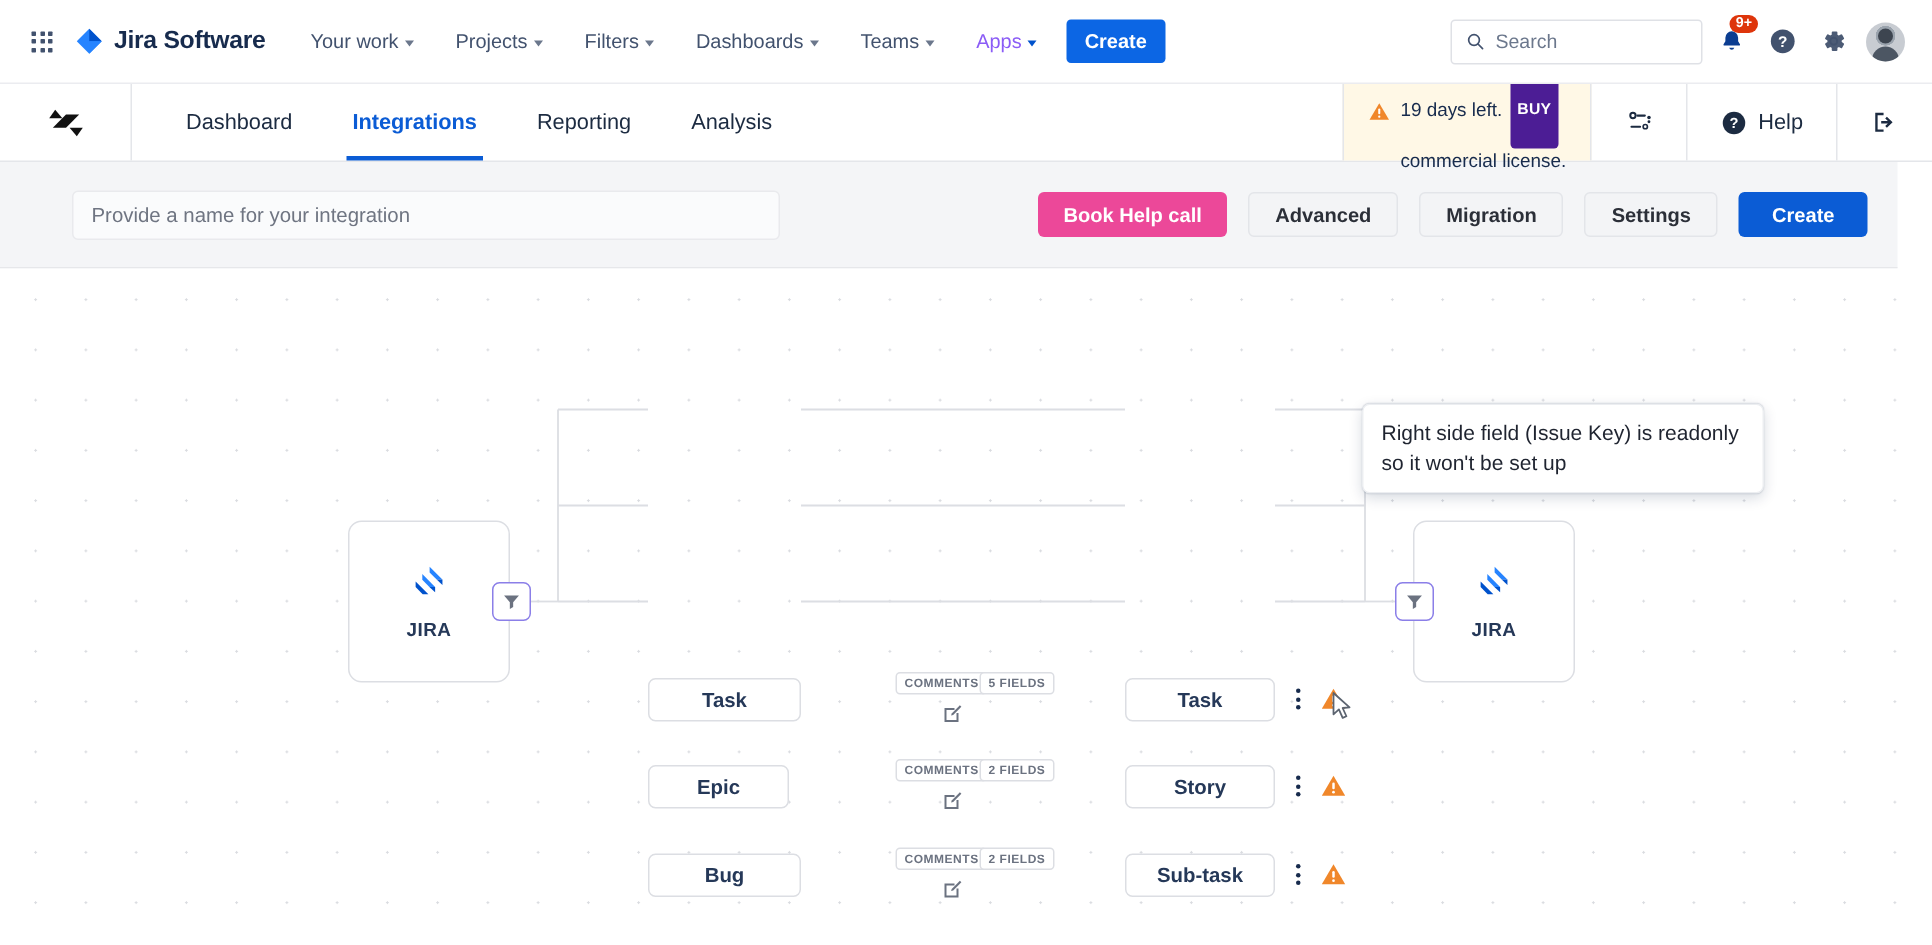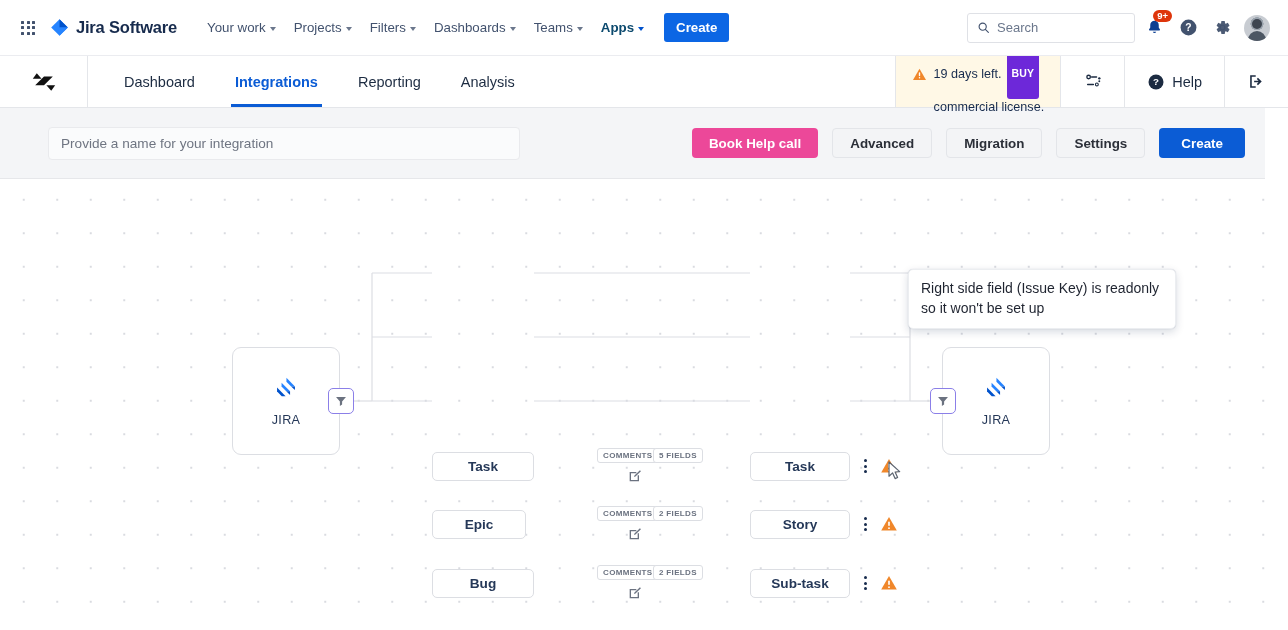--- a/index.html
+++ b/index.html
@@ -23,27 +23,27 @@
     width: 28px; height: 28px;
     display: flex; align-items: center; justify-content: center;
     margin-right: 8px; border-radius: 3px; cursor: pointer;
   }
   .grid9 { display: grid; grid-template-columns: repeat(3, 3px); grid-template-rows: repeat(3,3px); gap: 2.5px; }
   .grid9 i { display:block; width:3px; height:3px; background:#42526e; border-radius:0.5px; }
 
   .brand { display: flex; align-items: center; gap: 7px; margin-right: 22px; cursor: pointer; }
   .brand-text { font-size: 16.5px; font-weight: 600; color: #172b4d; letter-spacing: -0.2px; white-space: nowrap;}
 
-  .nav-items { display: flex; align-items: flex-end; gap: 2px; }
+  .nav-items { display: flex; align-items: flex-end; gap: 12px; }
   .nav-item {
     display: flex; align-items: center; gap: 4px;
     font-size: 13.3px; color: #42526e; font-weight: 400;
     padding: 6px 8px; border-radius: 3px; cursor: pointer; white-space: nowrap;
   }
-  .nav-item.active { color: #0c4a6e; font-weight: bold; }
+  .nav-item.active { color: #8b5cf6; }
   .caret { width: 0; height: 0; border-left: 3.5px solid transparent; border-right: 3.5px solid transparent;
            border-top: 4px solid #6b778c; display:inline-block; margin-top:2px; }
   .nav-item.active .caret { border-top-color: #0052cc; }
 
   .create-btn {
     background: #0c66e4; color: #fff; font-size: 13.3px; font-weight: 600;
     border: none; border-radius: 3px; padding: 7px 12px; margin-left: 12px; cursor: pointer;
     font-family: inherit; white-space: nowrap;
   }
 
@@ -95,21 +95,21 @@
     content: ""; position: absolute; left: 16px; right: 16px; bottom: 0; height: 3px; background: #0b5cd5;
   }
   .app-nav-right { margin-left: auto; display: flex; align-items: stretch; }
   .license-box {
     background: #fff8e6; display: flex; align-items: center; gap: 7px;
     padding: 0 16px; border-left: 1px solid #e4e6ea; border-right: 1px solid #e4e6ea;
     max-width: 192px;
   }
   .license-text { font-size: 12.6px; color: #172b4d; line-height: 1.35; }
   .buy-chip {
-    background: #6d28d9; color: #fff; font-size: 10.5px; font-weight: 700;
+    background: #4c1d95; color: #fff; font-size: 10.5px; font-weight: 700;
     padding: 19px 5px; border-radius: 3px; margin-left: 5px; display:inline-block; vertical-align: 1px;
     letter-spacing: .2px;
   }
   .app-nav-btn {
     display: flex; align-items: center; justify-content: center; gap: 7px;
     padding: 0 22px; border-right: 1px solid #e4e6ea; cursor: pointer;
     font-size: 14.5px; color: #1c2b41;
   }
   .app-nav-btn:last-child { border-right: none; }
 
@@ -152,21 +152,21 @@
     position: absolute; background: #fff; border: 1px solid #dcdee3; border-radius: 5px;
     display: flex; align-items: center; justify-content: center;
     font-size: 13.6px; color: #253858; font-weight: 600;
   }
 
   .sys-box {
     position: absolute; width: 108px; height: 108px; background: #fff;
     border: 1.4px solid #dcdee3; border-radius: 9px;
     display: flex; flex-direction: column; align-items: center; justify-content: center; gap: 12px;
   }
-  .sys-label { font-size: 12.6px; font-weight: 400; color: #253858; letter-spacing: .3px; }
+  .sys-label { font-size: 12.6px; font-weight: 700; color: #253858; letter-spacing: .3px; }
 
   .filter-chip {
     position: absolute; width: 26px; height: 26px; background: #fff;
     border: 1.6px solid #8b7fe8; border-radius: 5px;
     display: flex; align-items: center; justify-content: center; cursor: pointer;
     z-index: 5;
   }
 
   .chip {
     position: absolute; background: #fff; border: 1px solid #dcdee3; border-radius: 3px;

